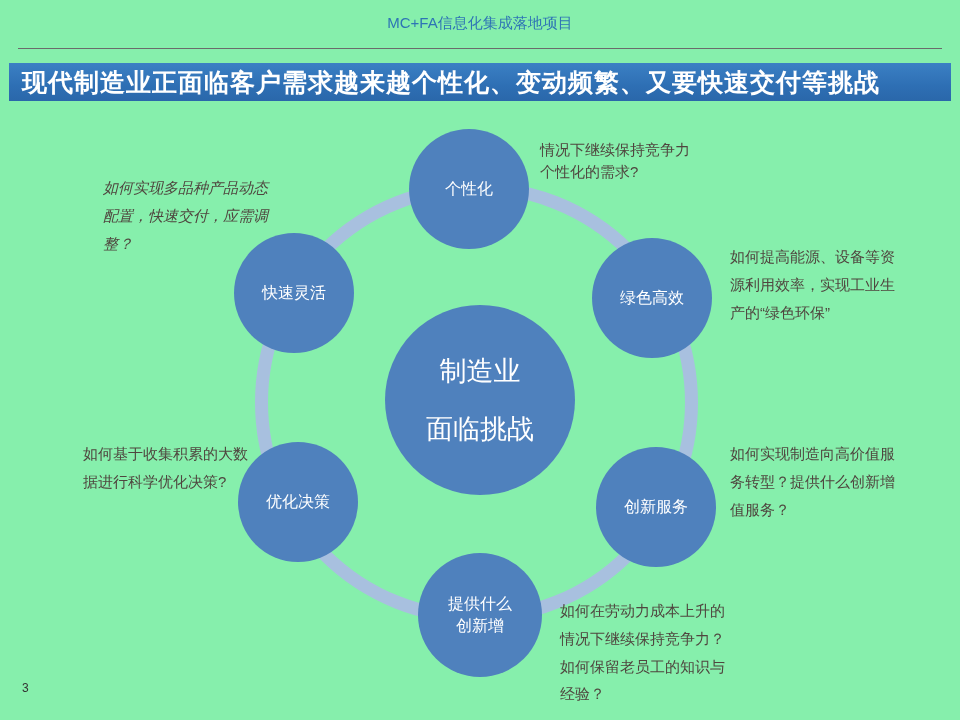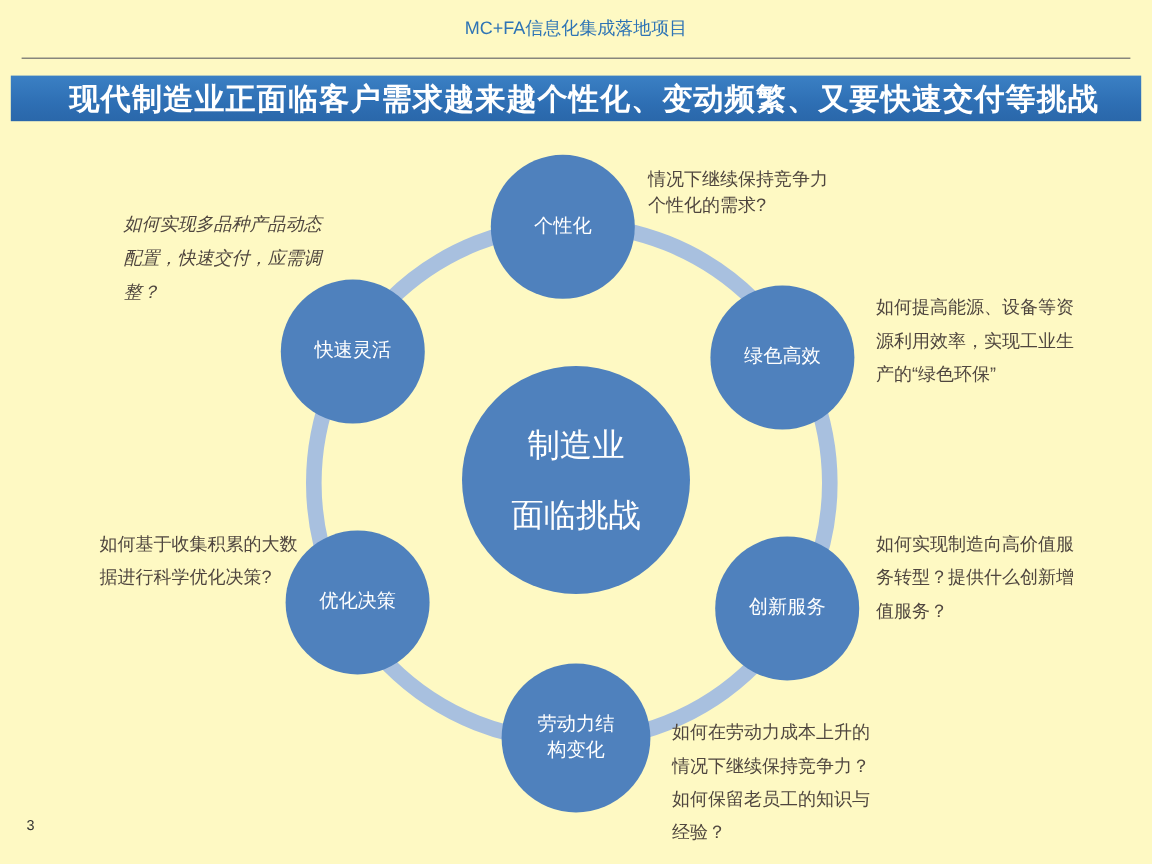--- a/index.html
+++ b/index.html
@@ -1,25 +1,25 @@
 <!DOCTYPE html>
 <html style="--accent-blue: #4F81BD; --ring-blue: #A8C0DF; --title-bar-blue: #2E74B5; --header-text-blue: #2E74B5; --annotation-text: #4F463F;"><head>
 <meta charset="utf-8">
 <style>
   html,body{margin:0;padding:0;}
   body{width:960px;height:720px;background:#ffffff;font-family:"Liberation Sans","DejaVu Sans",sans-serif;position:relative;overflow:hidden;}
-  .slide{position:absolute;left:0;top:0;width:960px;height:720px;background:#fef9c3;}
+  .slide{position:absolute;left:0;top:0;width:960px;height:720px;background:#86efac;}
 
   .header-title{position:absolute;top:14px;left:0;width:100%;text-align:center;font-size:15px;color:var(--header-text-blue,#2E74B5);}
   .header-rule{position:absolute;top:48px;left:18px;right:18px;height:1px;background:#6b6b6b;}
 
   .title-bar{position:absolute;top:63px;left:9px;right:9px;height:38px;
     background:linear-gradient(180deg,#3b80c4 0%,#2e6fb4 60%,#2a67aa 100%);
     display:flex;align-items:center;}
-  .title-bar span{color:#ffffff;font-weight:bold;font-size:25px;padding-left:13px;letter-spacing:1px;white-space:nowrap;margin-left:36px;}
+  .title-bar span{color:#ffffff;font-weight:bold;font-size:25px;padding-left:13px;letter-spacing:1px;white-space:nowrap;}
 
   .ring{position:absolute;left:255px;top:181px;width:443px;height:443px;box-sizing:border-box;
     border:13px solid var(--ring-blue,#A8C0DF);border-radius:50%;z-index:1;}
 
   .center-circle{position:absolute;left:385px;top:305px;width:190px;height:190px;border-radius:50%;
     background:var(--accent-blue,#4F81BD);color:#ffffff;display:flex;flex-direction:column;
     align-items:center;justify-content:center;z-index:2;font-size:27px;text-align:right;}
   .center-circle .l1{margin-bottom:22px;}
 
   .node{position:absolute;width:120px;height:120px;border-radius:50%;background:var(--accent-blue,#4F81BD);
@@ -68,21 +68,21 @@
     <div class="node n-personalization">
       <span>个性化</span>
     </div>
     <div class="node n-green">
       <span>绿色高效</span>
     </div>
     <div class="node n-innovation">
       <span>创新服务</span>
     </div>
     <div class="node n-labor">
-      <span>劳动力结构变化</span>
+      <span>提供什么创新增</span>
     </div>
     <div class="node n-optimize">
       <span>优化决策</span>
     </div>
     <div class="node n-flexible">
       <span>快速灵活</span>
     </div>
 
     <div class="annotation tight a-personalization">情况下继续保持竞争力
 个性化的需求?</div>

